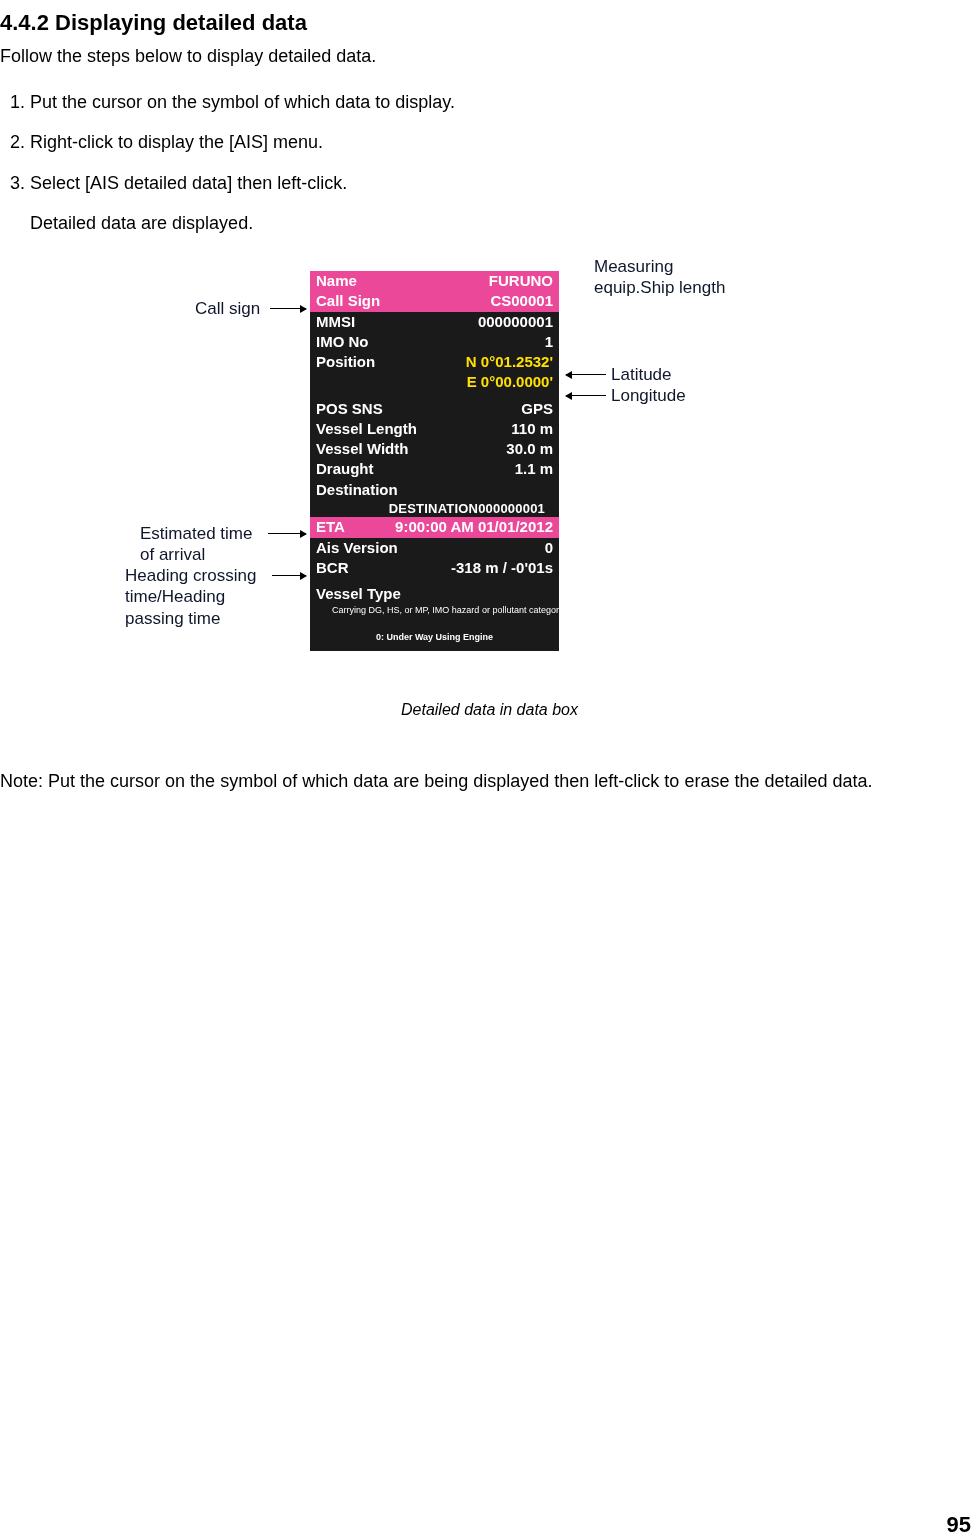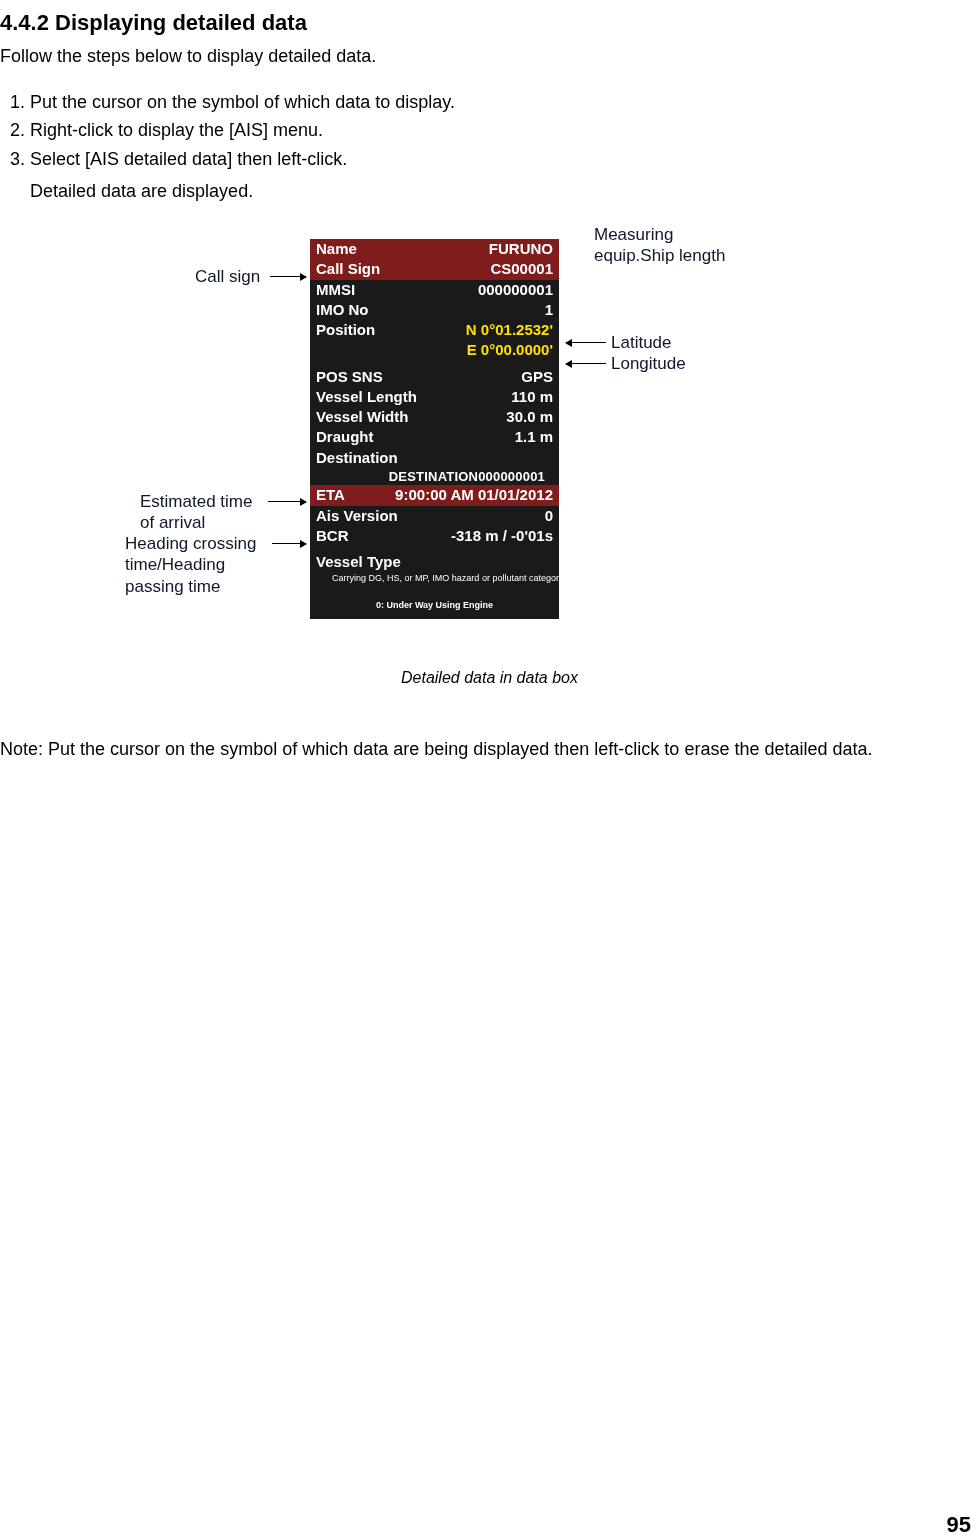--- a/index.html
+++ b/index.html
@@ -1,25 +1,25 @@
 <!DOCTYPE html>
 <html><head>
 <meta charset="utf-8">
 <style>
   html,body{margin:0;padding:0;background:#fff;color:#000;font-family:Arial,Helvetica,sans-serif;font-size:18px;line-height:1.35}
   .page{position:relative;width:979px;height:1540px;margin:0 auto}
   .heading{font-weight:bold;font-size:22px;margin:8px 0 6px 0}
   .intro{margin:4px 0 22px 0}
   ol.steps{margin:0 0 0 30px;padding:0}
-  ol.steps li{margin:4px 0}
+  ol.steps li{margin:16px 0}
   .substep{margin:8px 0 0 30px}
   .figwrap{position:relative;width:979px;height:500px;margin-top:16px}
   .databox{position:absolute;left:310px;top:20px;width:249px;background:#1a1a1a;color:#fff;font-family:Arial,Helvetica,sans-serif;font-size:15px;font-weight:bold}
   .row{display:flex;justify-content:space-between;align-items:center;padding:0 6px;min-height:20px;white-space:nowrap}
-  .hl{background:#7f1d1d}
+  .hl{background:#ec4899}
   .yellow{color:#ffe000}
   .small{font-size:9px;font-weight:normal}
   .tiny{font-size:9px;font-weight:bold;text-align:center}
   .dest{font-size:13px;letter-spacing:.2px;text-align:right;padding-right:14px}
   .caption{text-align:center;font-style:italic;margin-top:8px;font-size:16px}
   .ann{position:absolute;font-size:17px;color:#0f172a;line-height:1.25}
   .arrow{position:absolute;height:1px;background:#000}
   .arrow::after{content:"";position:absolute;right:-1px;top:-3px;border-left:7px solid #000;border-top:4px solid transparent;border-bottom:4px solid transparent}
   .arrowL{position:absolute;height:1px;background:#000}
   .arrowL::after{content:"";position:absolute;left:-1px;top:-3px;border-right:7px solid #000;border-top:4px solid transparent;border-bottom:4px solid transparent}

